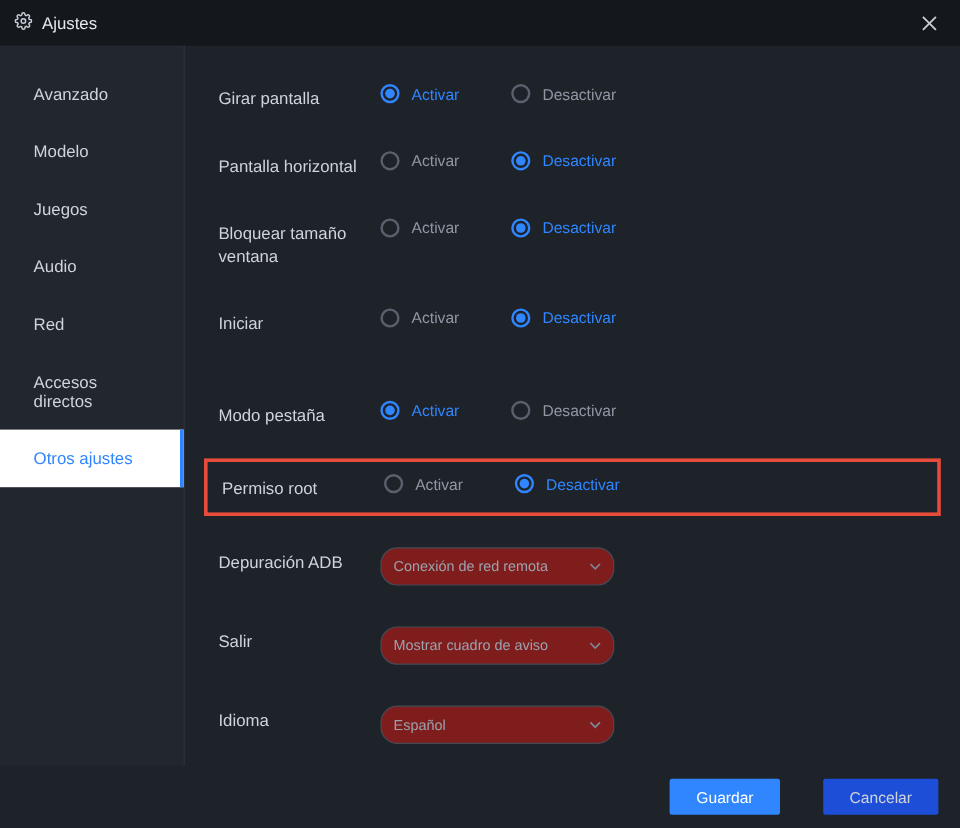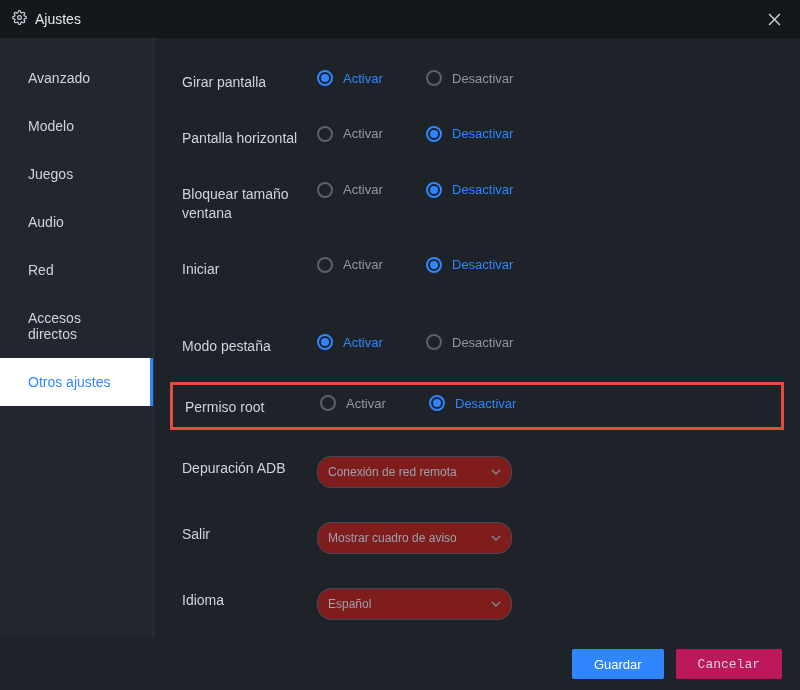--- a/index.html
+++ b/index.html
@@ -143,23 +143,24 @@
       gap: 12px;
       background: #1e2229;
     }
     .btn {
       height: 30px;
       padding: 0 22px;
       font-size: 13px;
       border: none;
       border-radius: 2px;
       cursor: pointer;
+      margin-left: 24px;
     }
     .btn-primary { background: #2f86ff; color: #fff; }
-    .btn-secondary { background: #be185d; color: #cfd3da; font-family: Liberation Mono, monospace; }
+    .btn-secondary { background: #1d4ed8; color: #cfd3da; }
     .gear-icon { width: 15px; height: 15px; }
   </style>
 </head>
 <body>
 
 <div class="titlebar">
   <div class="title-left">
     <span>
       <svg class="gear-icon" viewBox="0 0 24 24" fill="none" stroke="#c8cdd6" stroke-width="2">
         <circle cx="12" cy="12" r="3"></circle>

